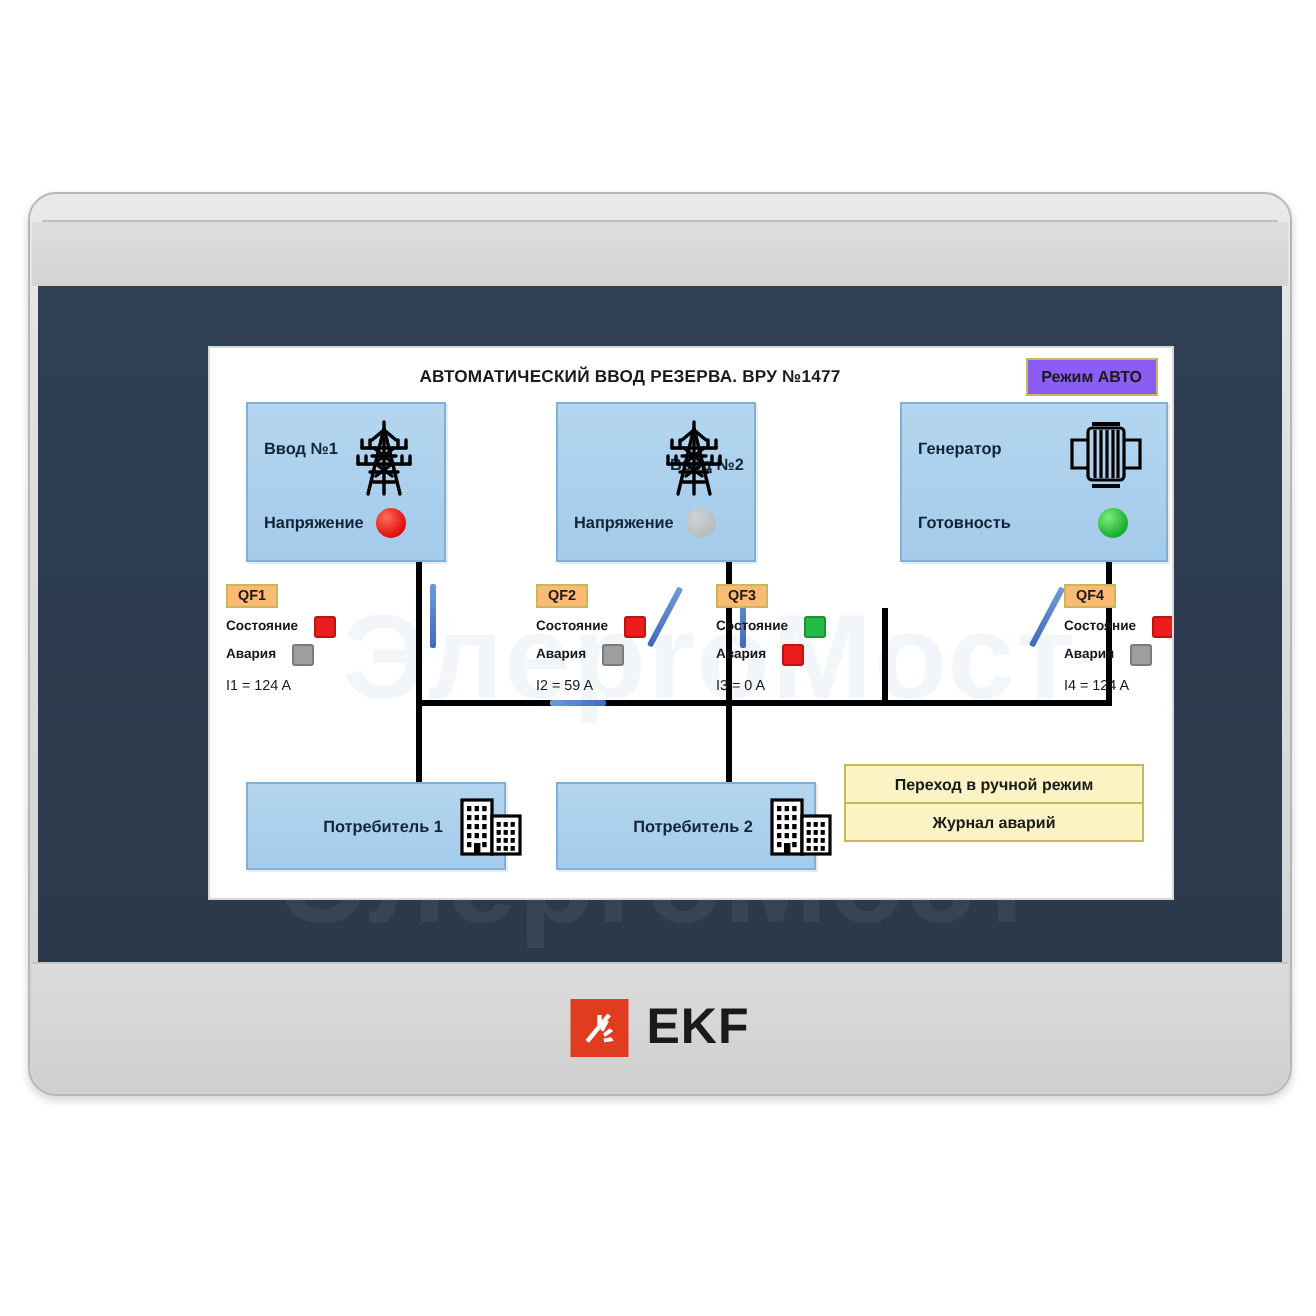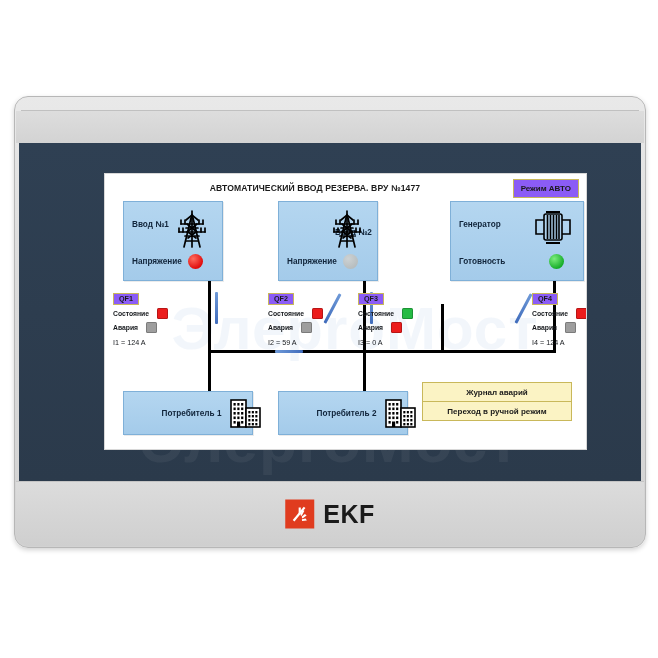--- a/index.html
+++ b/index.html
@@ -191,21 +191,21 @@
   }
   .lamp-red   { background: radial-gradient(circle at 35% 32%, #ff6b5e, #e00d0d 70%); }
   .lamp-green { background: radial-gradient(circle at 35% 32%, #7ced7c, #17ad2a 70%); }
   .lamp-off   { background: radial-gradient(circle at 35% 32%, #d9d4cd, #bdb8b0 72%); opacity:0.75; }
 
   
   .qf-group { position: absolute; }
   .qf-badge {
     display: inline-block;
     padding: 1.5px 5px;
-    background: #8b5cf6;
+    background: #fdba74;
     border: 1px solid #c9b85a;
     font-size: 7.2px;
     font-weight: bold;
     color: #1a1a1a;
     line-height: 1.05;
   }
   .qf-line {
     display: flex;
     align-items: center;
     margin-top: 3px;
@@ -548,22 +548,22 @@
                 <rect x="26.3" y="22" width="2.1" height="2.4"></rect>
               <rect x="19.3" y="26" width="2.1" height="2.4"></rect>
                 <rect x="22.8" y="26" width="2.1" height="2.4"></rect>
                 <rect x="26.3" y="26" width="2.1" height="2.4"></rect>
             </g>
           </svg>
         </span>
       </div>
 
       <div class="act-stack" style="left:317px; top:208px; width:150px;">
+        <div class="act-btn">Переход в ручной режим</div>
         <div class="act-btn">Журнал аварий</div>
-        <div class="act-btn">Переход в ручной режим</div>
       </div>
 
     </div>
 
     <div class="bezel-bottom">
       <div class="logo-wrap">
         <span class="logo-mark">
           <svg width="29" height="29" viewBox="0 0 29 29">
             <g fill="#ffffff">
               <path d="M7.5 20.5 L18.5 7.2 L20.2 8.6 L9.2 21.9 Z"></path>

